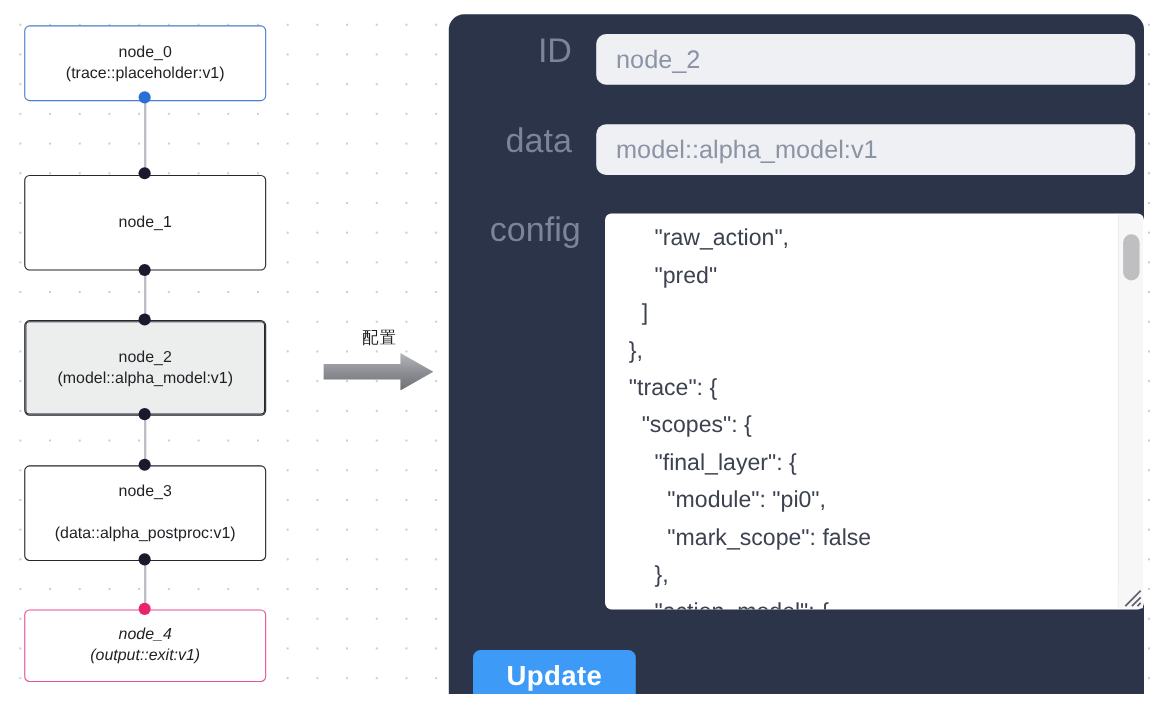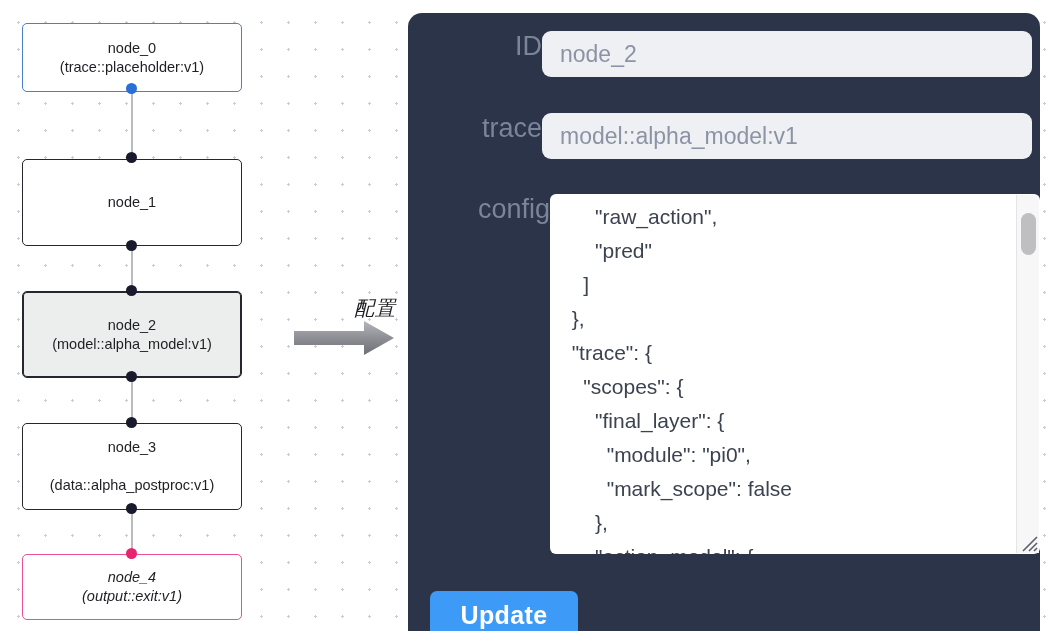--- a/index.html
+++ b/index.html
@@ -80,26 +80,25 @@
   
   #arrow-group {
     position: absolute;
     left: 294px;
     top: 295px;
     width: 102px;
     height: 70px;
     z-index: 5;
   }
   #arrow-label {
-    font-size: 20px;
+    font-size: 15px;
     color: #1b1b20;
-    text-align: right;
+    text-align: center;
     letter-spacing: 1px;
     line-height: 26px;
-    font-style: italic;
   }
 
   
   #config-panel {
     position: absolute;
     left: 408px;
     top: 13px;
     width: 632px;
     height: 618px;
     background: #2b3449;
@@ -108,23 +107,24 @@
     overflow: hidden;
   }
   .field-row {
     position: absolute;
     display: flex;
     align-items: flex-start;
   }
   .field-label {
     width: 112px;
     text-align: right;
+    padding-right: 22px;
     box-sizing: border-box;
     color: #7b8499;
-    font-size: 27px;
+    font-size: 31px;
     line-height: 30px;
   }
   .field-input {
     width: 490px;
     box-sizing: border-box;
     background: #eef0f4;
     border: none;
     border-radius: 9px;
     color: #8b93a4;
     font-size: 23px;
@@ -282,21 +282,21 @@
   </div>
 
   <div id="config-panel">
 
     <div class="field-row" id="row-id">
       <div class="field-label">ID</div>
       <input class="field-input" type="text" readonly="" value="node_2" style="">
     </div>
 
     <div class="field-row" id="row-type">
-      <div class="field-label">trace</div>
+      <div class="field-label">data</div>
       <input class="field-input" type="text" readonly="" value="model::alpha_model:v1" style="">
     </div>
 
     <div class="field-row" id="row-config">
       <div class="field-label">config</div>
       <div id="config-textarea-wrap">
         <textarea id="config-textarea" style="">      "raw_action",
       "pred"
     ]
   },

